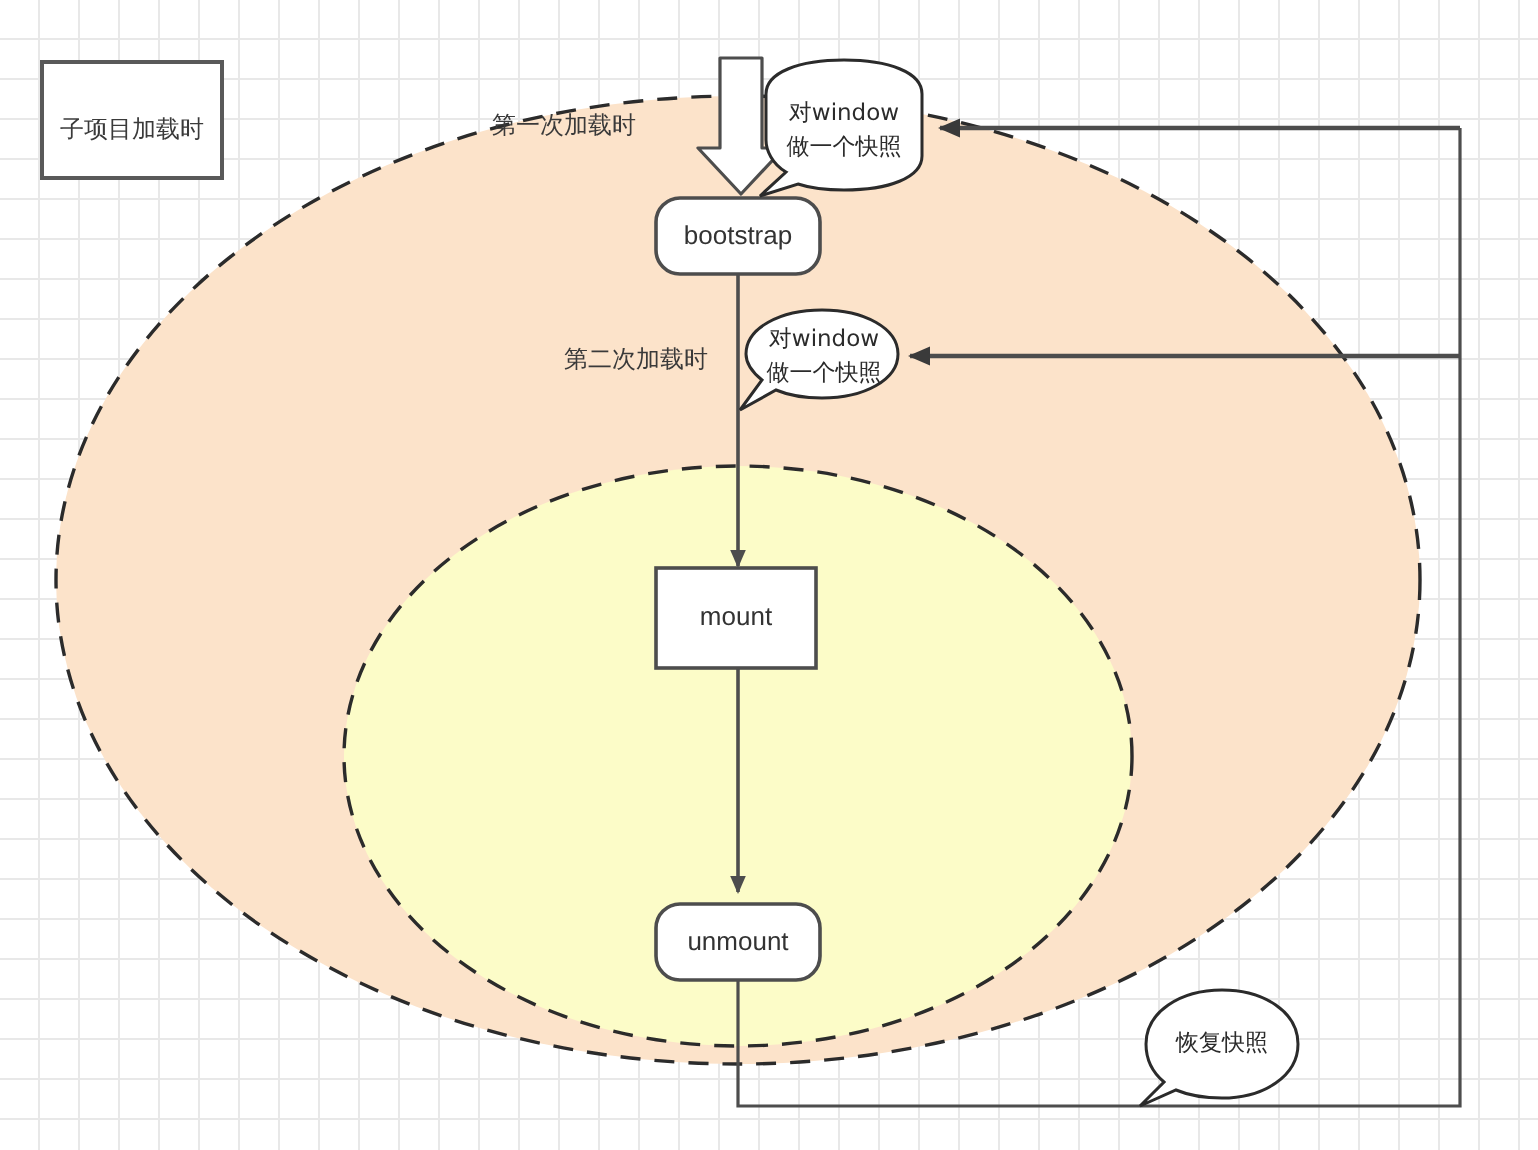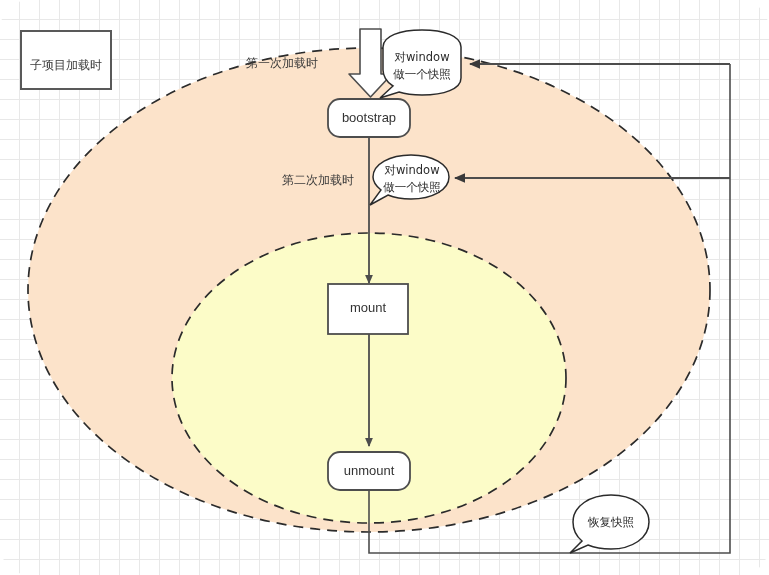--- a/index.html
+++ b/index.html
@@ -14,21 +14,20 @@
     position: relative;
     width: 769px;
     height: 575px;
     overflow: hidden;
     background-color: #ffffff;
     background-image:
       linear-gradient(to right, #e8e8e8 1px, transparent 1px),
       linear-gradient(to bottom, #e8e8e8 1px, transparent 1px);
     background-size: 20px 20px;
     background-position: -1px -1px;
-    border-radius: 29px;
   }
   #diagram-svg {
     position: absolute;
     left: 0;
     top: 0;
     width: 769px;
     height: 575px;
   }
   .node-text {
     font-family: "Liberation Sans", sans-serif;

